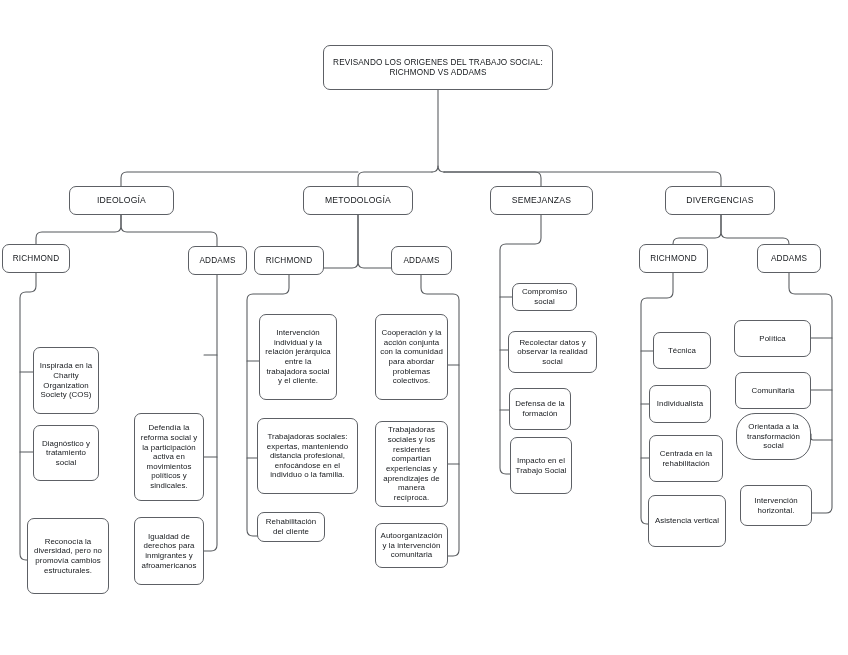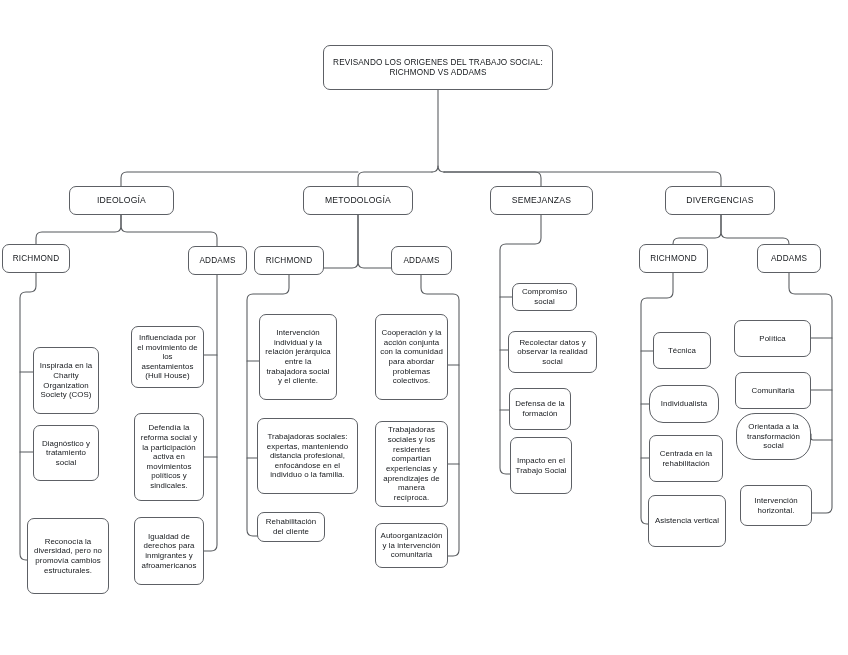--- a/index.html
+++ b/index.html
@@ -164,23 +164,20 @@
   <div class="node n-leaf" style="left:33px; top:425px; width:66px; height:56px;">
     <span>Diagnóstico y tratamiento social</span>
   </div>
   <div class="node n-leaf" style="left:33px; top:347px; width:66px; height:67px;">
     <span>Inspirada en la Charity Organization Society (COS)</span>
   </div>
   <div class="node n-leaf" style="left:27px; top:518px; width:82px; height:76px;">
     <span>Reconocía la diversidad, pero no promovía cambios estructurales.</span>
   </div>
 
-  <div class="node n-leaf" style="left:131px; top:326px; width:73px; height:62px;">
-    <span>Influenciada por el movimiento de los asentamientos (Hull House)</span>
-  </div>
   <div class="node n-leaf" style="left:134px; top:413px; width:70px; height:88px;">
     <span>Defendía la reforma social y la participación activa en movimientos políticos y sindicales.</span>
   </div>
   <div class="node n-leaf" style="left:134px; top:517px; width:70px; height:68px;">
     <span>Igualdad de derechos para inmigrantes y afroamericanos</span>
   </div>
 
   <div class="node n-leaf" style="left:259px; top:314px; width:78px; height:86px;">
     <span>Intervención individual y la relación jerárquica entre la trabajadora social y el cliente.</span>
   </div>
@@ -210,21 +207,21 @@
   <div class="node n-leaf" style="left:509px; top:388px; width:62px; height:42px;">
     <span>Defensa de la formación</span>
   </div>
   <div class="node n-leaf" style="left:510px; top:437px; width:62px; height:57px;">
     <span>Impacto en el Trabajo Social</span>
   </div>
 
   <div class="node n-leaf" style="left:653px; top:332px; width:58px; height:37px;">
     <span>Técnica</span>
   </div>
-  <div class="node n-leaf" style="left:649px; top:385px; width:70px; height:38px;border-radius:14px;">
+  <div class="node n-leaf" style="left:649px; top:385px; width:62px; height:38px;">
     <span>Individualista</span>
   </div>
   <div class="node n-leaf" style="left:649px; top:435px; width:74px; height:47px;">
     <span>Centrada en la rehabilitación</span>
   </div>
   <div class="node n-leaf" style="left:648px; top:495px; width:78px; height:52px;">
     <span>Asistencia vertical</span>
   </div>
 
   <div class="node n-leaf" style="left:734px; top:320px; width:77px; height:37px;justify-content:flex-end;">

